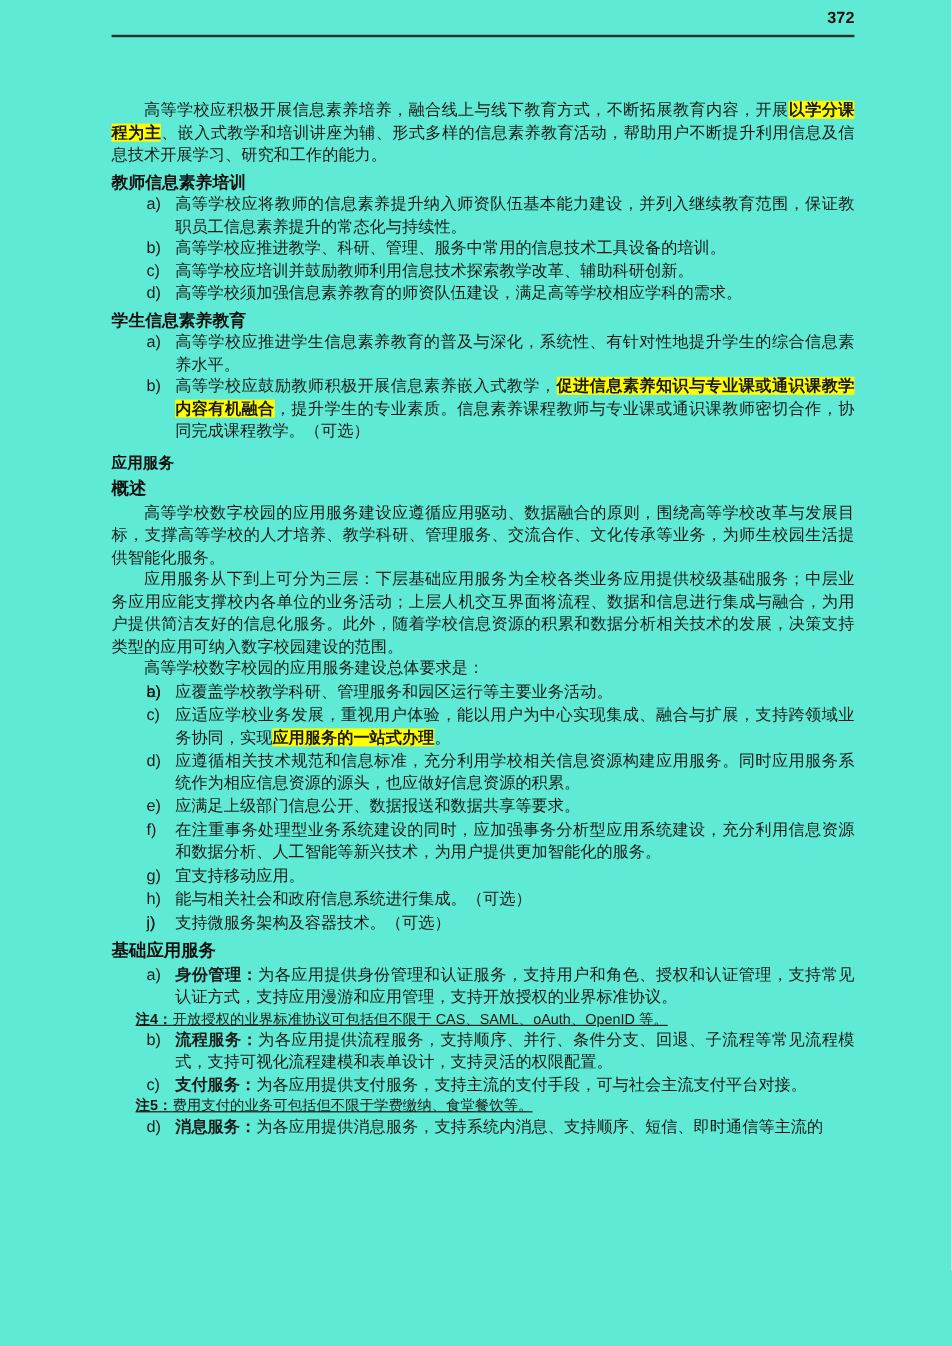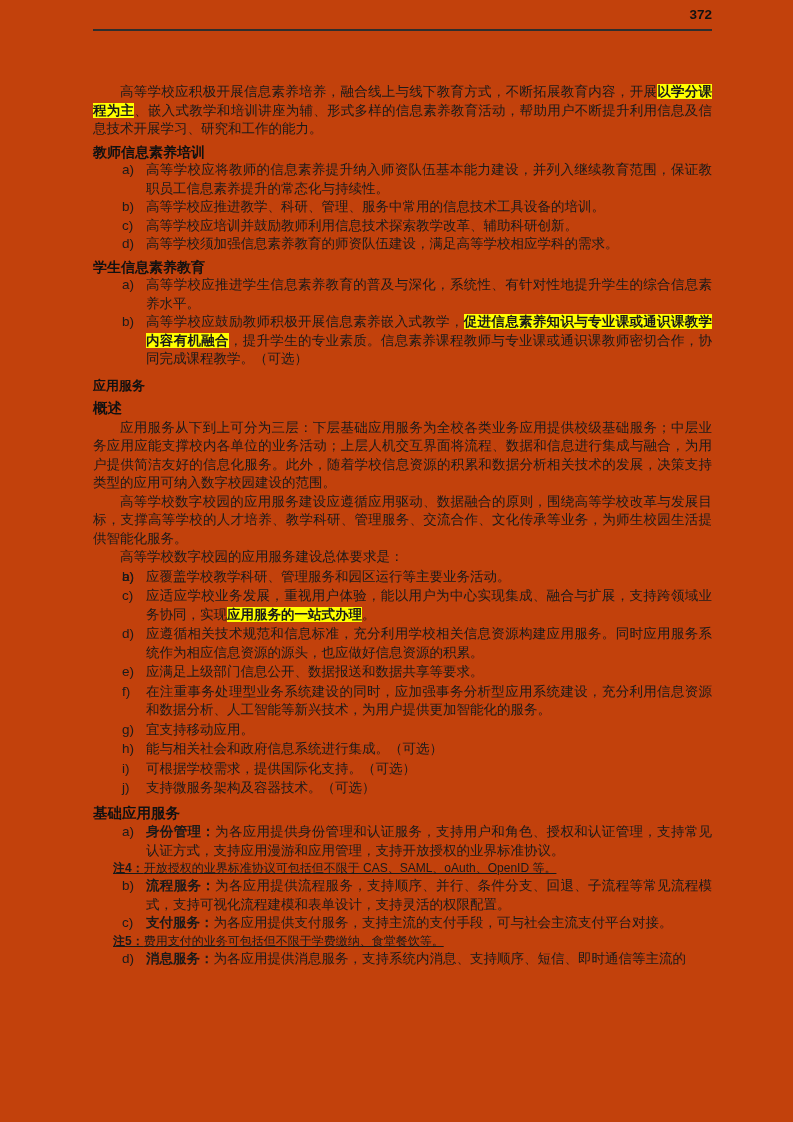--- a/index.html
+++ b/index.html
@@ -6,21 +6,21 @@
   body{
     width:793px;height:1122px;overflow:hidden;
     font-family:"Liberation Sans","DejaVu Sans",sans-serif;
     color:#1a1a1a;
     -webkit-font-smoothing:antialiased;
   }
   .page{
     box-sizing:border-box;
     width:793px;height:1122px;
     padding:6px 81px 0 93px;
-    background:#c2410c;
+    background:#5eead4;
   }
   .pagenum{
     text-align:right;
     font-size:13.5px;
     font-weight:700;
     line-height:18px;
     color:#111;
   }
   .rule{
     border:0;
@@ -108,33 +108,33 @@
 
   <h3 class="sec">学生信息素养教育</h3>
   <ul class="clist">
     <li class="item"><span class="mk">a)</span><span>高等学校应推进学生信息素养教育的普及与深化，系统性、有针对性地提升学生的综合信息素养水平。</span></li>
     <li class="item"><span class="mk">b)</span><span>高等学校应鼓励教师积极开展信息素养嵌入式教学，</span><span class="hl">促进信息素养知识与专业课或通识课教学内容有机融合</span><span>，提升学生的专业素质。信息素养课程教师与专业课或通识课教师密切合作，协同完成课程教学。（可选）</span></li>
   </ul>
 
   <h2 class="sec">应用服务</h2>
 
   <h3 class="sub">概述</h3>
+  <p class="body">高等学校数字校园的应用服务建设应遵循应用驱动、数据融合的原则，围绕高等学校改革与发展目标，支撑高等学校的人才培养、教学科研、管理服务、交流合作、文化传承等业务，为师生校园生活提供智能化服务。</p>
   <p class="body">应用服务从下到上可分为三层：下层基础应用服务为全校各类业务应用提供校级基础服务；中层业务应用应能支撑校内各单位的业务活动；上层人机交互界面将流程、数据和信息进行集成与融合，为用户提供简洁友好的信息化服务。此外，随着学校信息资源的积累和数据分析相关技术的发展，决策支持类型的应用可纳入数字校园建设的范围。</p>
-  <p class="body">高等学校数字校园的应用服务建设应遵循应用驱动、数据融合的原则，围绕高等学校改革与发展目标，支撑高等学校的人才培养、教学科研、管理服务、交流合作、文化传承等业务，为师生校园生活提供智能化服务。</p>
   <p class="body">高等学校数字校园的应用服务建设总体要求是：</p>
   <ul class="clist sp">
     <li class="item"><span class="mk">a)</span></li>
     <li class="item"><span class="mk">b)</span><span>应覆盖学校教学科研、管理服务和园区运行等主要业务活动。</span></li>
     <li class="item"><span class="mk">c)</span><span>应适应学校业务发展，重视用户体验，能以用户为中心实现集成、融合与扩展，支持跨领域业务协同，实现</span><span class="hl">应用服务的一站式办理</span><span>。</span></li>
     <li class="item"><span class="mk">d)</span><span>应遵循相关技术规范和信息标准，充分利用学校相关信息资源构建应用服务。同时应用服务系统作为相应信息资源的源头，也应做好信息资源的积累。</span></li>
     <li class="item"><span class="mk">e)</span><span>应满足上级部门信息公开、数据报送和数据共享等要求。</span></li>
     <li class="item"><span class="mk">f)</span><span>在注重事务处理型业务系统建设的同时，应加强事务分析型应用系统建设，充分利用信息资源和数据分析、人工智能等新兴技术，为用户提供更加智能化的服务。</span></li>
     <li class="item"><span class="mk">g)</span><span>宜支持移动应用。</span></li>
     <li class="item"><span class="mk">h)</span><span>能与相关社会和政府信息系统进行集成。（可选）</span></li>
-    <li class="item"><span class="mk">i)</span><span>可根据学校需求，提供国际化支持。（可选）</span></li>
+    <li class="item"><span class="mk">i)</span></li>
     <li class="item"><span class="mk">j)</span><span>支持微服务架构及容器技术。（可选）</span></li>
   </ul>
 
   <h3 class="sub basic">基础应用服务</h3>
   <ul class="clist">
     <li class="item"><span class="mk">a)</span><span class="svclbl">身份管理：</span><span>为各应用提供身份管理和认证服务，支持用户和角色、授权和认证管理，支持常见认证方式，支持应用漫游和应用管理，支持开放授权的业界标准协议。</span></li>
     <li class="note"><span class="notelbl">注4：</span><span>开放授权的业界标准协议可包括但不限于 CAS、SAML、oAuth、OpenID 等。</span></li>
     <li class="item"><span class="mk">b)</span><span class="svclbl">流程服务：</span><span>为各应用提供流程服务，支持顺序、并行、条件分支、回退、子流程等常见流程模式，支持可视化流程建模和表单设计，支持灵活的权限配置。</span></li>
     <li class="item"><span class="mk">c)</span><span class="svclbl">支付服务：</span><span>为各应用提供支付服务，支持主流的支付手段，可与社会主流支付平台对接。</span></li>
     <li class="note"><span class="notelbl">注5：</span><span>费用支付的业务可包括但不限于学费缴纳、食堂餐饮等。</span></li>

